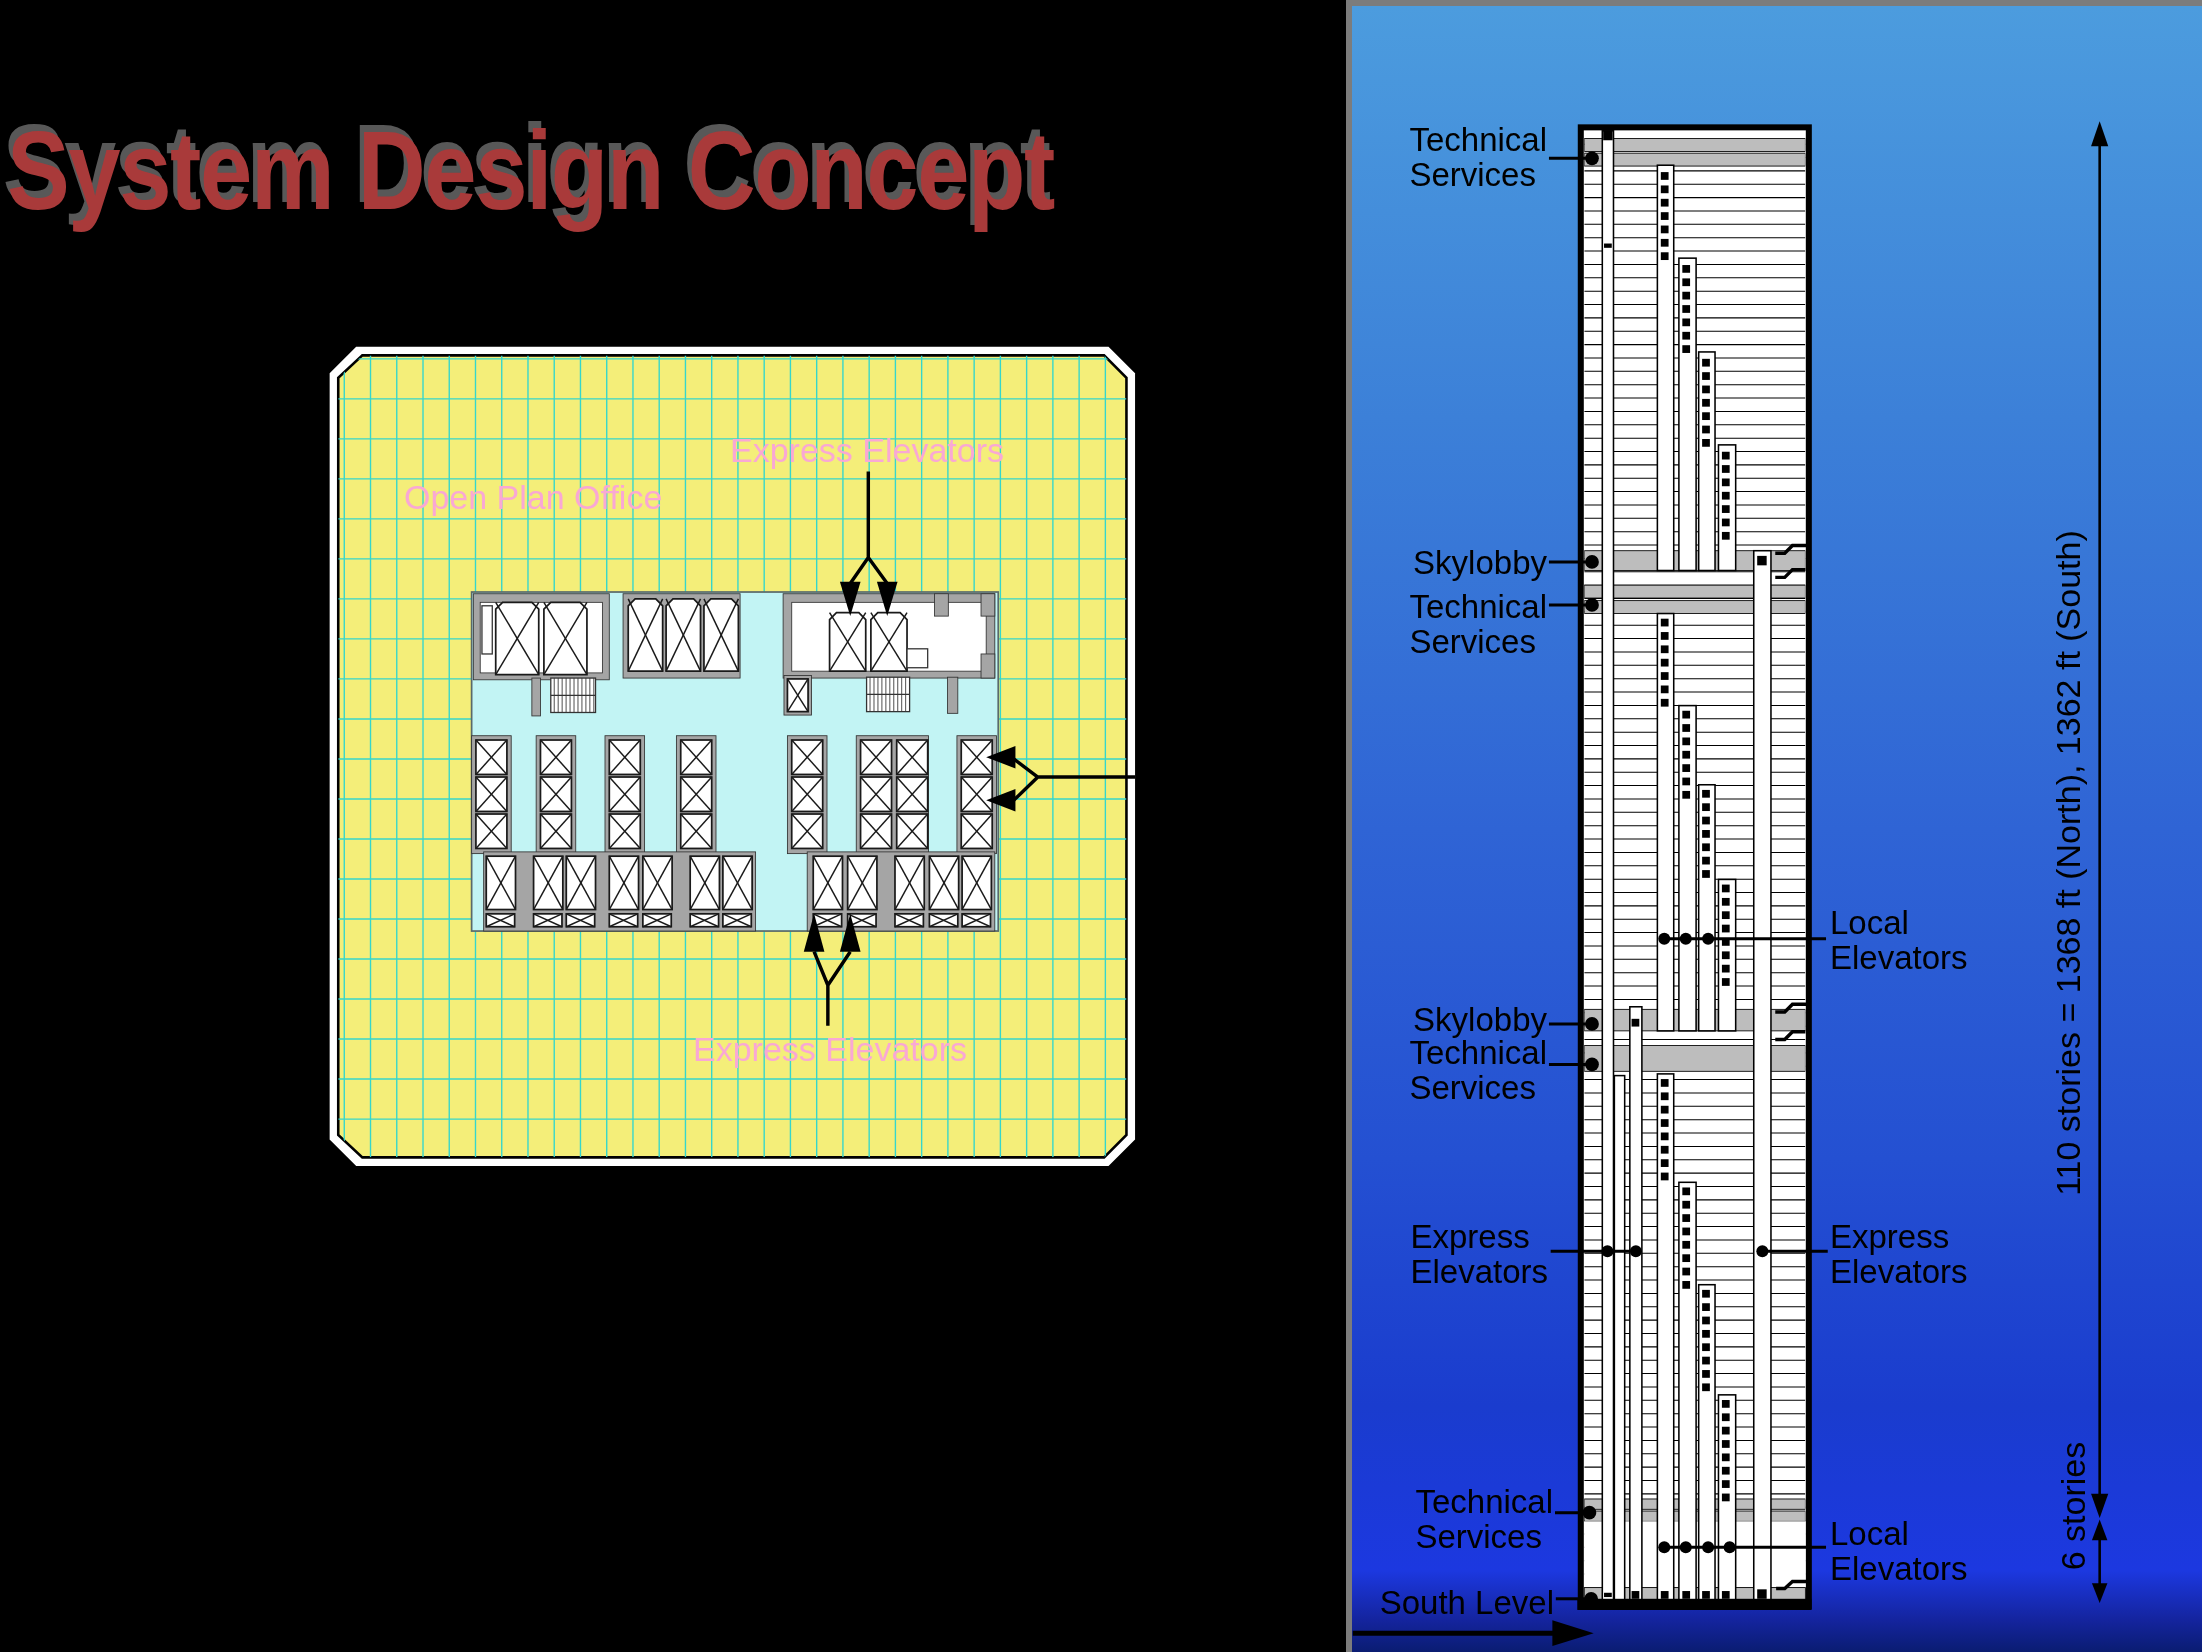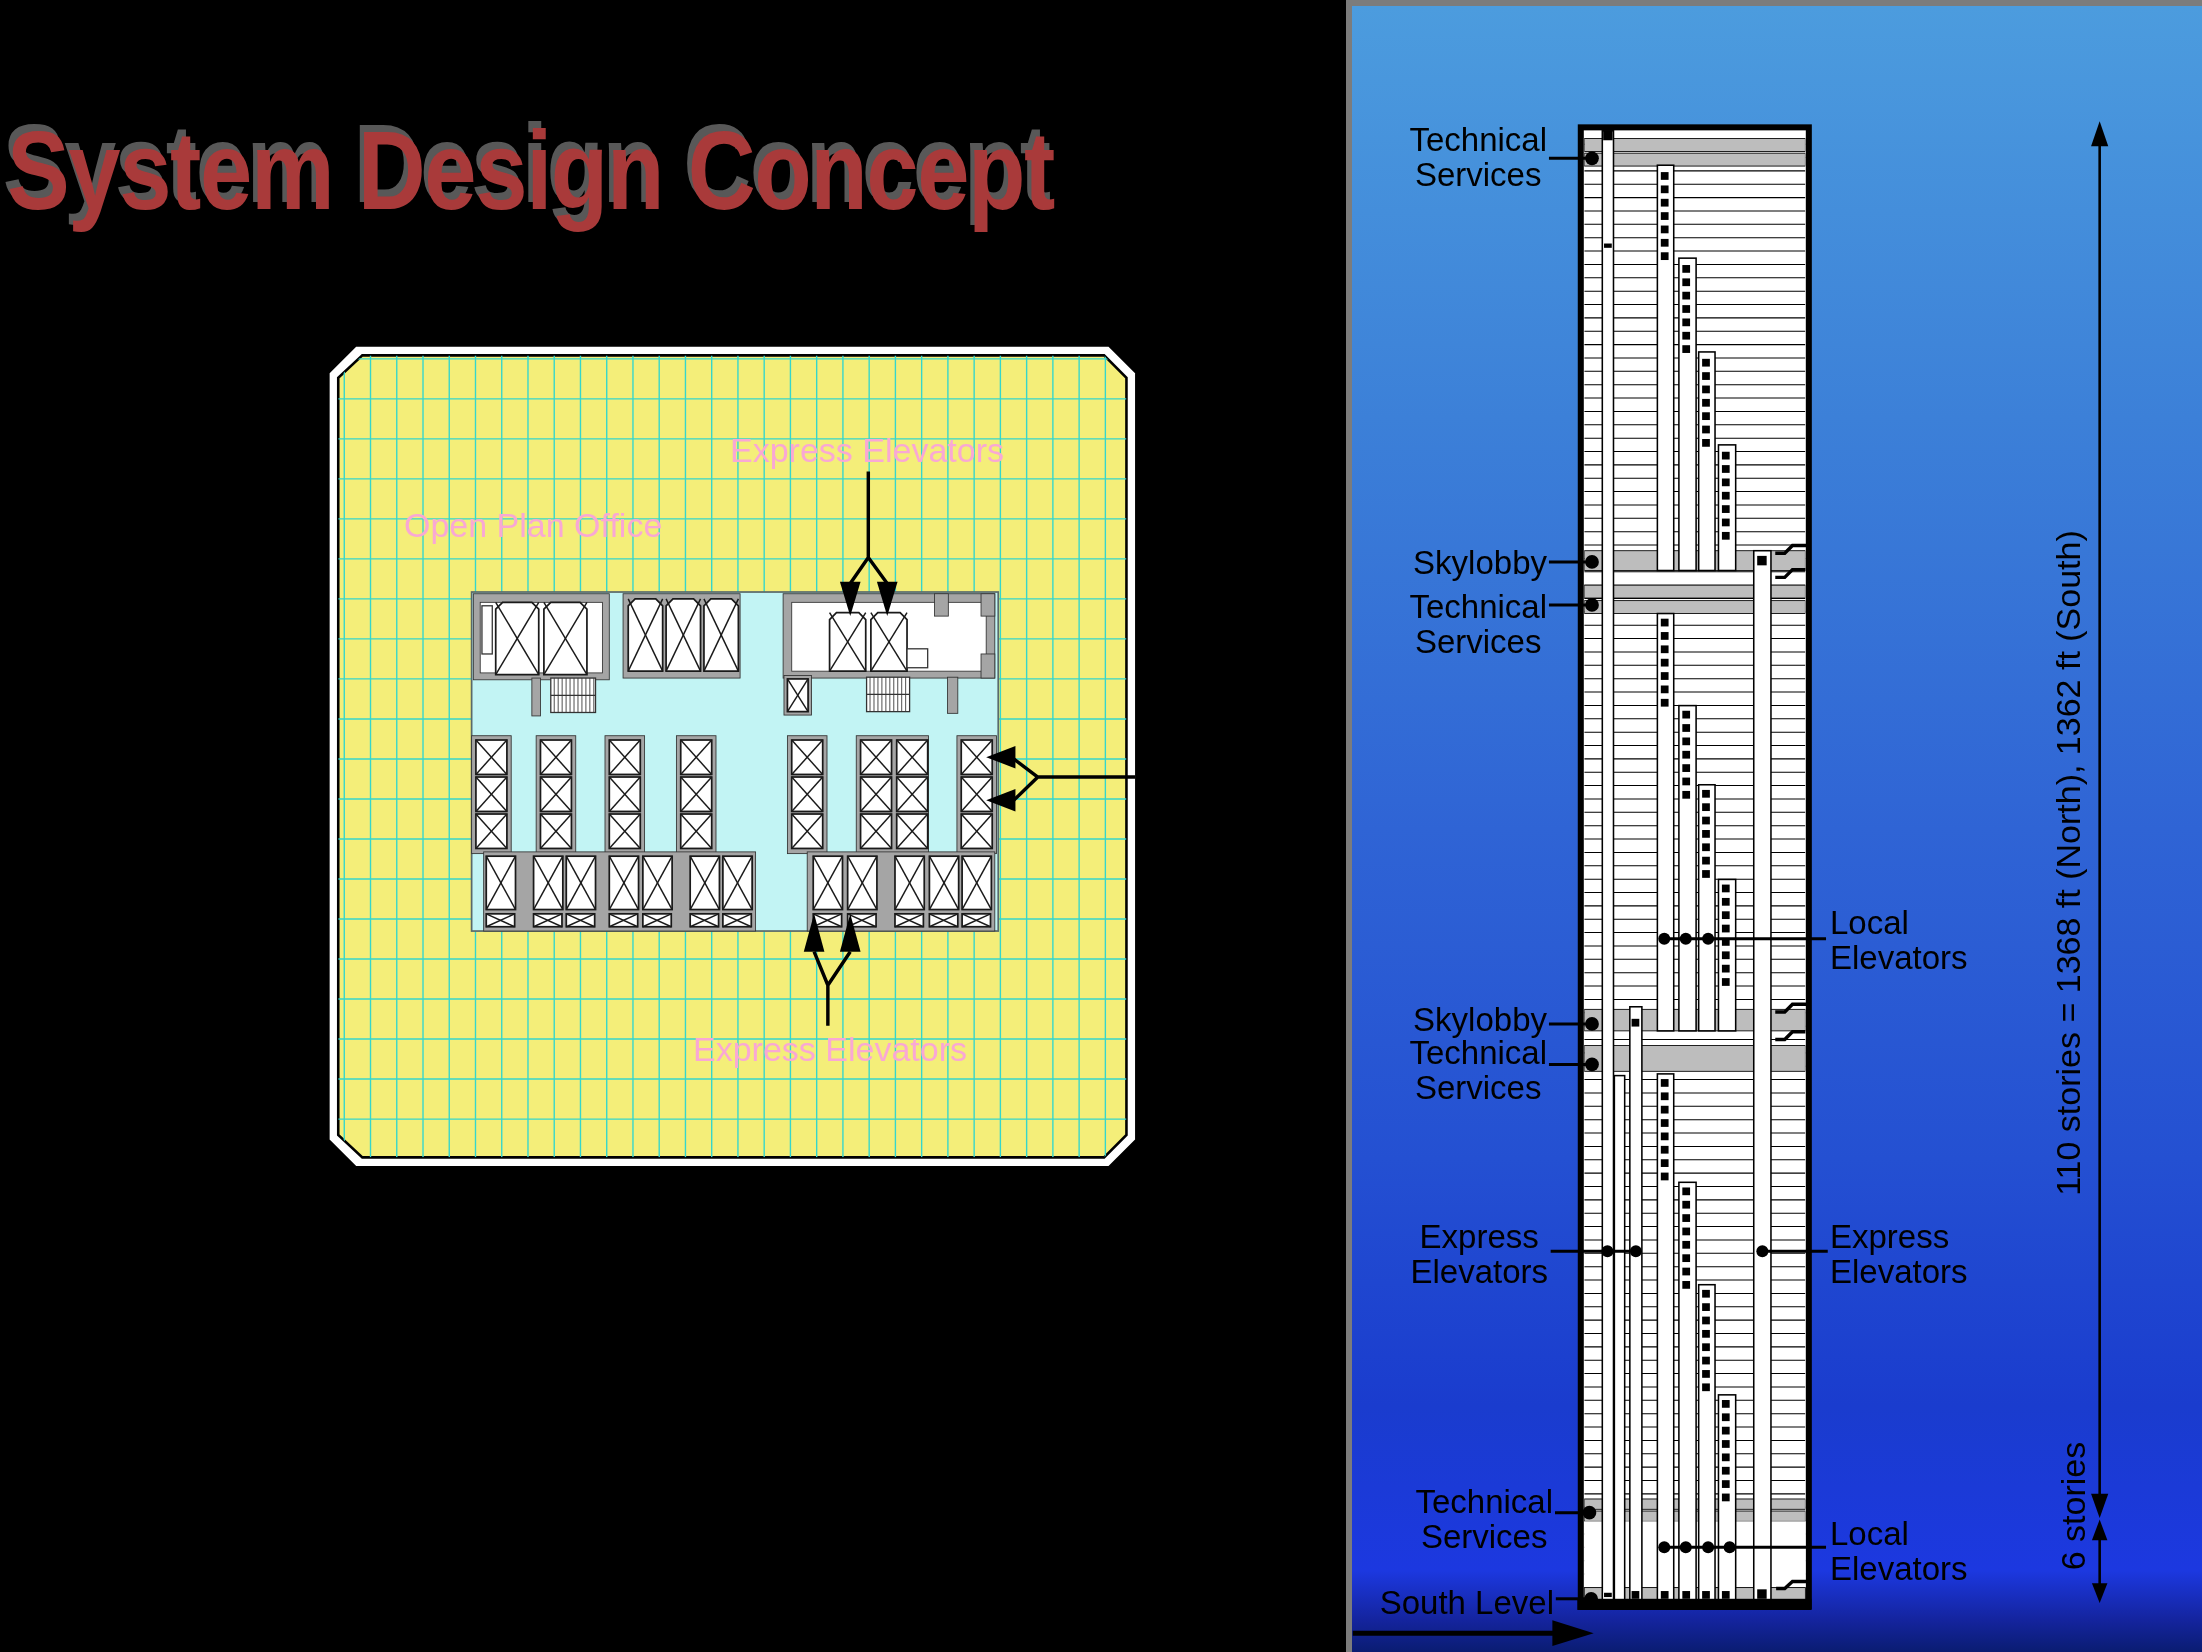--- a/index.html
+++ b/index.html
@@ -8,21 +8,21 @@
   .title{position:absolute;left:6.9px;top:115px;margin:0;font-size:112px;font-weight:bold;
          color:#A93A3A;letter-spacing:-1.7px;white-space:nowrap;line-height:1;
          transform:scaleX(.84);transform-origin:left top;
          text-shadow:-5.2px -6.9px 0 #585858;}
   .blue-panel{position:absolute;left:1346px;top:0;width:857px;height:1653px;box-sizing:border-box;
          border-left:6.9px solid #7c7c7c;border-top:6px solid #7c7c7c;
          background:linear-gradient(180deg,#4C9CDE 0%,#3C80D8 25%,#2F64D5 50%,#2450D2 70%,
                     #1A3CCE 85%,#1C38E0 95%,#14249E 98%,#0A1C70 100%);}
   svg.scene{position:absolute;left:0;top:0;width:2203px;height:1653px;}
   .lbl{position:absolute;color:#000;font-size:33px;line-height:35px;white-space:nowrap;}
-  .lbl.r{text-align:center;}
+  .lbl.r{text-align:left;}
   .plan-lbl{position:absolute;color:#f9a8d4;font-size:34px;line-height:36px;white-space:nowrap;}
   .ctr{transform:translateX(-50%);}
   .vlabel{position:absolute;color:#000;font-size:34px;white-space:nowrap;
           transform:translate(-50%,-50%) rotate(-90deg);}
 </style>
 </head>
 <body>
 
 <div class="stage">
 
@@ -628,21 +628,21 @@
         <polygon points="2440,1766 2431,1790 2449,1790" fill="#000"></polygon>
         <polygon points="2440,1863 2431,1840 2449,1840" fill="#000"></polygon>
       </g>
       <g>
         <line x1="1572" y1="1898" x2="1812" y2="1898" stroke="#000" stroke-width="6"></line>
         <polygon points="1852,1898 1804,1883 1804,1913" fill="#000"></polygon>
       </g>
     </g>
   </svg>
 
-  <div class="plan-lbl" style="left:404px;top:507px">Open Plan Office</div>
+  <div class="plan-lbl" style="left:404px;top:479px">Open Plan Office</div>
   <div class="plan-lbl ctr" style="left:867px;top:432px">Express Elevators</div>
   <div class="plan-lbl ctr" style="left:830px;top:1031px">Express Elevators</div>
 
   <div class="lbl r" style="right:656px;top:122px">
     <div>Technical</div>
     <div>Services</div>
   </div>
   <div class="lbl r" style="right:656px;top:545px">Skylobby</div>
   <div class="lbl r" style="right:656px;top:589px">
     <div>Technical</div>

